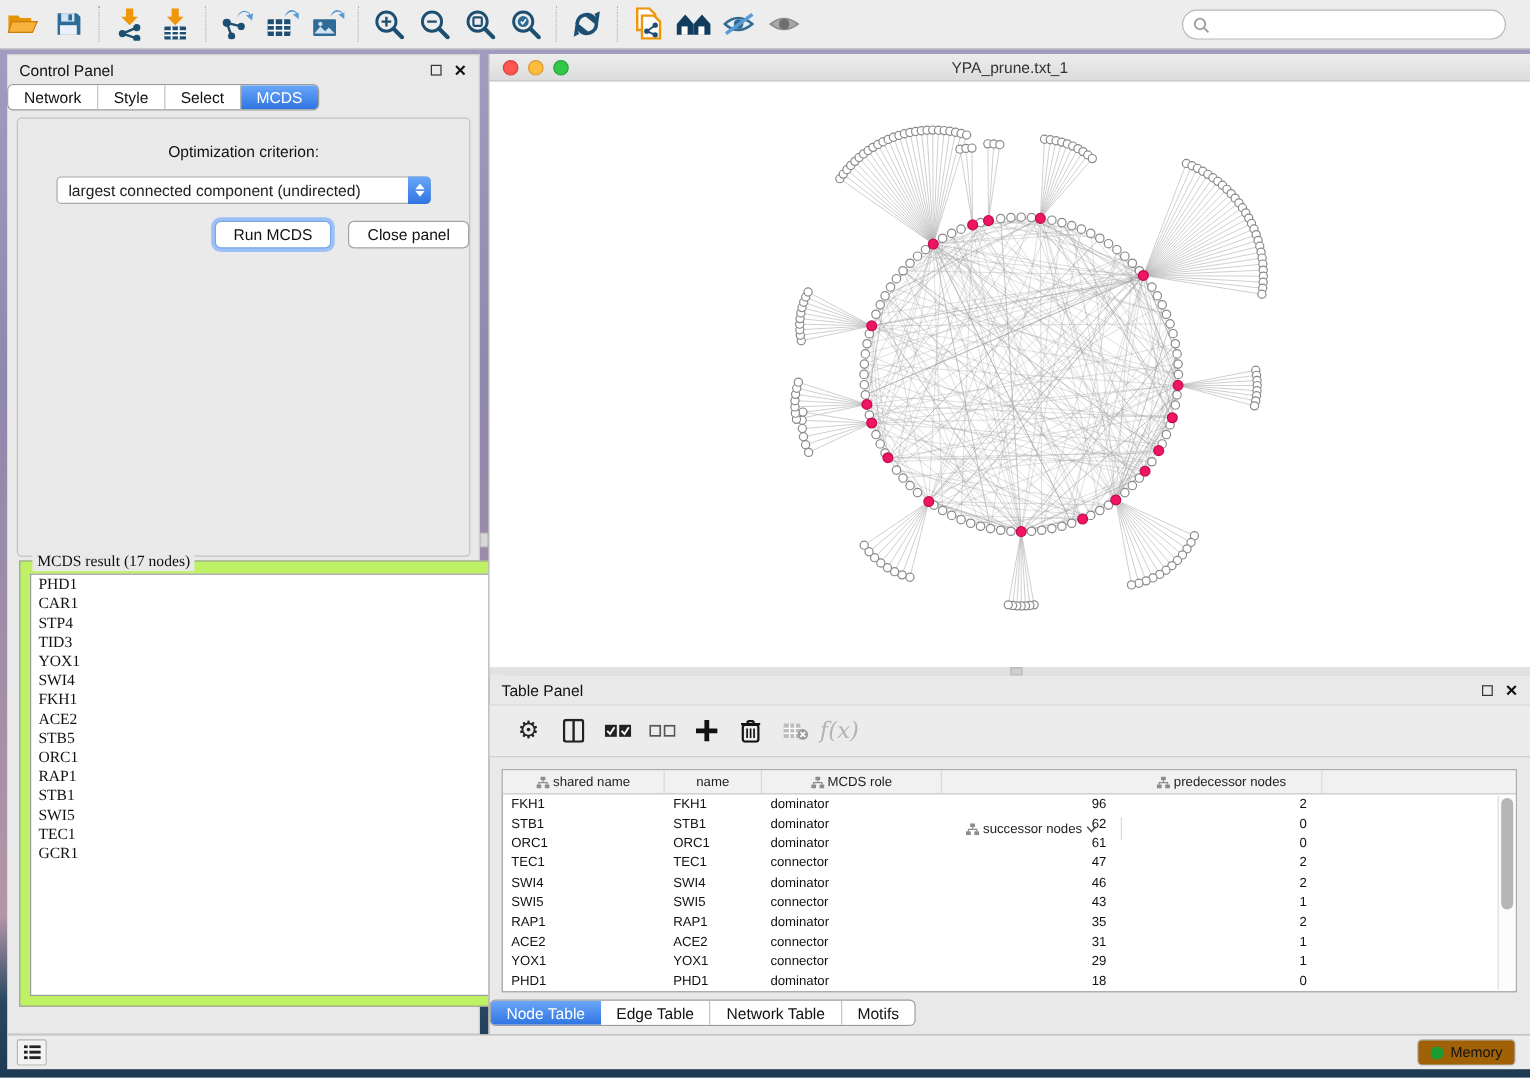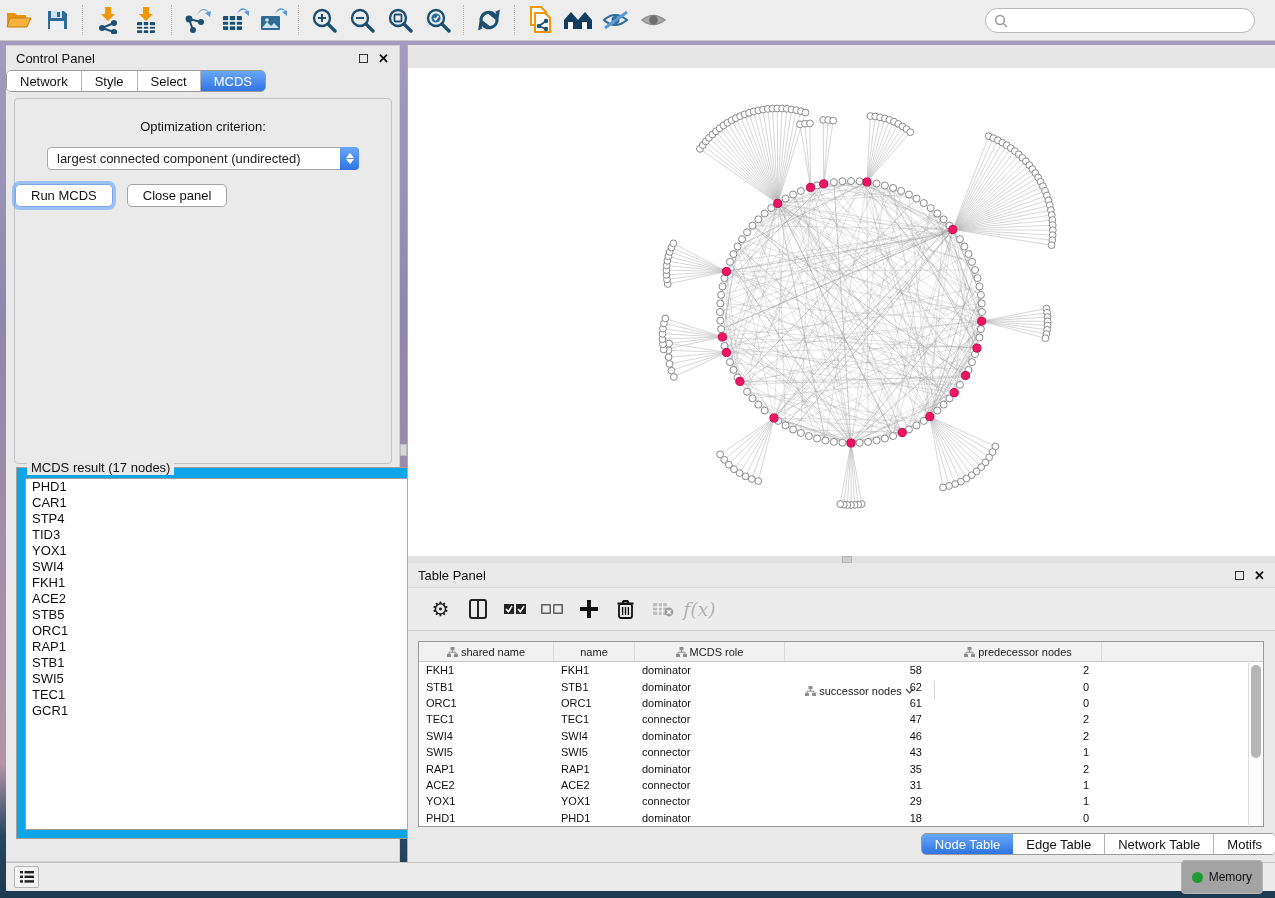--- a/index.html
+++ b/index.html
@@ -28,25 +28,25 @@
   .segbar { display:flex; border:1px solid #9a9a9a; border-radius:5px; background:#fff; overflow:hidden; height:22px; }
   .seg { padding:2px 13px; font-size:13px; color:#111; border-right:1px solid #b5b5b5; display:flex; align-items:center; background:#fff; }
   .seg:last-child { border-right:none; }
   .seg.sel { background:linear-gradient(#6aa7f8,#2f74e2); color:#fff; border-right:none; }
 
   .subpanel { position:absolute; left:8px; top:52px; width:378px; height:366px; border:1px solid #c2c2c2; border-radius:4px; background:#eaeaea; }
   .opt-label { text-align:center; margin-top:20px; font-size:13px; color:#111; }
   .dropdown { position:relative; margin:13px auto 0; width:312px; height:23px; background:#fff; border:1px solid #a8a8a8; border-radius:4px; display:flex; align-items:center; padding-left:9px; font-size:13px; }
   .dd-step { position:absolute; right:-1px; top:-1px; width:19px; height:23px; border-radius:0 4px 4px 0; background:linear-gradient(#6aa7f8,#2f74e2); display:flex; flex-direction:column; align-items:center; justify-content:center; gap:1px; }
   .dd-step svg { display:block; }
-  .btn-row { display:flex; justify-content:flex-start; gap:14px; margin-top:14px; }
+  .btn-row { display:flex; justify-content:flex-end; gap:14px; margin-top:14px; }
   .pbtn { background:#fff; border:1px solid #a3a3a3; border-radius:5px; padding:3px 15px; font-size:13px; color:#111; }
   .pbtn.focused { box-shadow:0 0 0 3px rgba(105,165,255,.6); border-color:#7aa7e8; }
 
-  .groupbox { position:absolute; left:10px; top:421px; width:414px; height:372px; border:1px solid #9f9f9f; background:#0ea5e9; }
+  .groupbox { position:absolute; left:10px; top:421px; width:414px; height:372px; border:1px solid #9f9f9f; background:#bef264;font-family:Liberation Serif, serif; }
   .groupbox .legend { position:absolute; top:-8px; left:10px; background:#e9e9e9; padding:0 4px; font-size:13px; color:#111; }
   .mcds-list { position:absolute; left:8px; top:10px; right:8px; bottom:8px; background:#fff; border:1px solid #9b9b9b; overflow:hidden; }
   .mcds-scroll { position:absolute; right:0; top:0; bottom:0; width:13px; background:#f4f4f4; border-left:1px solid #ddd; }
   .mcds-item { height:16px; line-height:16px; padding-left:6px; font-size:13px; color:#111; }
 
   
   .network-panel { left:407px; top:45px; width:868px; height:518px; background:#e6e6e6; border-left:1px solid #adadad; }
   .net-titlebar { height:23px; background:linear-gradient(#ededed,#dcdcdc); border-bottom:1px solid #bcbcbc; position:relative; display:flex; align-items:center; justify-content:center; font-size:13px; color:#333; }
   .lights { position:absolute; left:11px; top:5px; display:flex; gap:8px; }
   .light { width:13px; height:13px; border-radius:50%; }
@@ -65,26 +65,26 @@
   .tablewrap { position:absolute; left:10px; top:78px; width:846px; height:186px; background:#fff; border:1px solid #9a9a9a; }
   .thead { display:flex; height:20px; background:#f1f1f1; border-bottom:1px solid #c9c9c9; }
   .th { display:flex; align-items:center; justify-content:center; gap:3px; font-size:11px; color:#222; border-right:1px solid #d9d9d9; height:100%; }
   .th.filler { border-right:none; flex:1; }
   .tbody { position:relative; }
   .tr { display:flex; height:16.4px; align-items:center; }
   .td { font-size:11px; color:#111; padding-left:7px; overflow:hidden; white-space:nowrap; }
   .td.num { text-align:right; padding-right:13px; padding-left:0; }
   .vscroll { position:absolute; right:0; top:21px; bottom:1px; width:15px; background:#fcfcfc; border-left:1px solid #ddd; }
   .vthumb { position:absolute; left:2px; top:2px; width:10px; height:93px; background:#b6b6b6; border-radius:6px; }
-  .tp-tabs { position:absolute; left:0; top:270px; width:868px; display:flex; justify-content:flex-end; }
+  .tp-tabs { position:absolute; left:0; top:270px; width:868px; display:flex; justify-content:flex-start; }
 
   
   .statusbar { left:6px; top:862px; width:1269px; height:29px; background:#ececec; border-top:1px solid #c4c4c4; display:flex; align-items:center; padding:0 8px; }
   .list-btn { width:25px; height:22px; border:1px solid #b5b5b5; background:#f3f3f3; border-radius:2px; display:flex; align-items:center; justify-content:center; }
-  .mem-btn { margin-left:auto; height:34px; border:1px solid #b5b5b5; background:#a3a3a3; border-radius:4px; display:flex; align-items:center; gap:6px; padding:0 10px; font-size:12px; color:#111; margin-right:4px; }
+  .mem-btn { margin-left:auto; height:22px; border:1px solid #b5b5b5; background:#a16207; border-radius:4px; display:flex; align-items:center; gap:6px; padding:0 10px; font-size:12px; color:#111; margin-right:4px; }
   .mem-dot { width:11px; height:11px; border-radius:50%; background:#1f9b34; }
 
   svg { display:block; }
 </style>
 </head>
 <body>
 
 <div class="abs toolbar">
   <div class="tb-icon">
     <svg width="26" height="22" viewBox="0 0 26 22">
@@ -281,20 +281,28 @@
         <div class="mcds-item">SWI5</div>
         <div class="mcds-item">TEC1</div>
         <div class="mcds-item">GCR1</div>
       </div>
   </div>
 </div>
 
 <div class="abs split-handle-v"></div>
 
 <div class="abs network-panel">
+  <div class="net-titlebar">
+    <div class="lights">
+      <span class="light" style="background:#fc5753;border:1px solid #df3d3a;"></span>
+      <span class="light" style="background:#fdbc40;border:1px solid #de9b2d;"></span>
+      <span class="light" style="background:#33c748;border:1px solid #27a53a;"></span>
+    </div>
+    <span>YPA_prune.txt_1</span>
+  </div>
   <div class="net-canvas">
     <svg id="graph-svg" width="868" height="488" viewBox="0 0 868 488">
         <g stroke="#9a9a9a" stroke-width="0.7" stroke-opacity="0.38">
           <line x1="369.7457296453322" y1="135.39607799528955" x2="551.9225192116335" y2="171.22029947443212"></line>
           <line x1="369.7457296453322" y1="135.39607799528955" x2="312.28048105574294" y2="252.56780992914875"></line>
           <line x1="369.7457296453322" y1="135.39607799528955" x2="571.4828717328232" y2="269.5568321841128"></line>
           <line x1="369.7457296453322" y1="135.39607799528955" x2="377.5" y2="357.4493278957615"></line>
           <line x1="369.7457296453322" y1="135.39607799528955" x2="535.6309883354377" y2="336.63098833543773"></line>
           <line x1="369.7457296453322" y1="135.39607799528955" x2="350.36901166456227" y2="151.36901166456227"></line>
           <line x1="369.7457296453322" y1="135.39607799528955" x2="363.25225279985756" y2="140.0707124218482"></line>
@@ -1082,21 +1090,21 @@
           </svg>
           <span>predecessor nodes</span>
         </div>
         <div class="th filler"></div>
       </div>
     <div class="tbody" id="tbody">
         <div class="tr">
           <div class="td" style="width: 135px;">FKH1</div>
           <div class="td" style="width: 81px;">FKH1</div>
           <div class="td" style="width: 150px;">dominator</div>
-          <div class="td num" style="width: 150px;">58</div>
+          <div class="td num" style="width: 150px;">96</div>
           <div class="td num" style="width: 167px;">2</div>
         </div>
         <div class="tr">
           <div class="td" style="width: 135px;">STB1</div>
           <div class="td" style="width: 81px;">STB1</div>
           <div class="td" style="width: 150px;">dominator</div>
           <div class="td num" style="width: 150px;">62</div>
           <div class="td num" style="width: 167px;">0</div>
         </div>
         <div class="tr">

